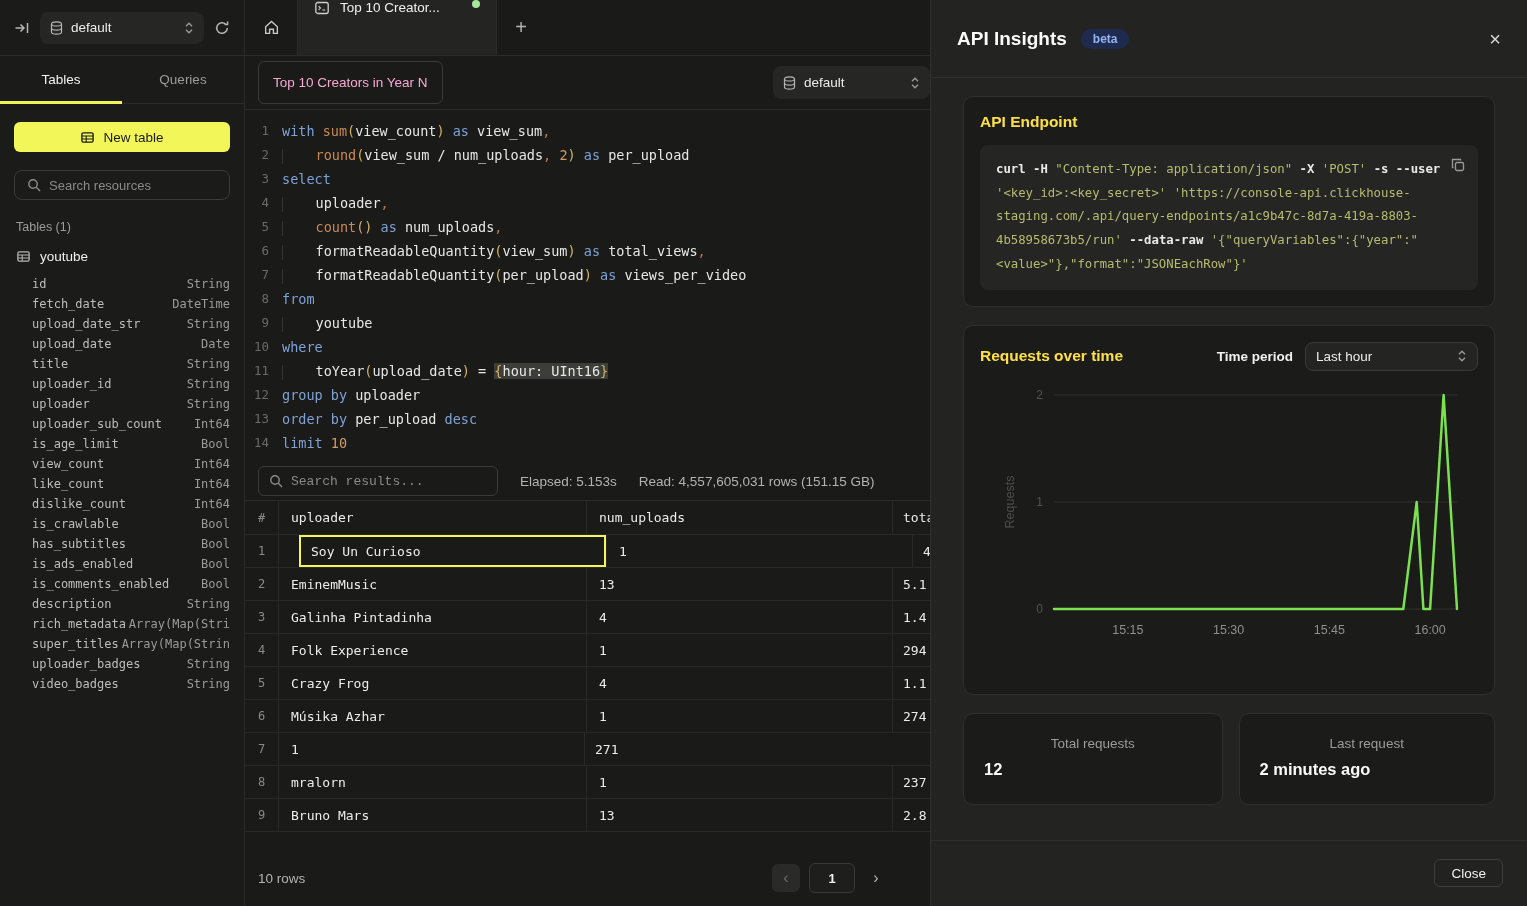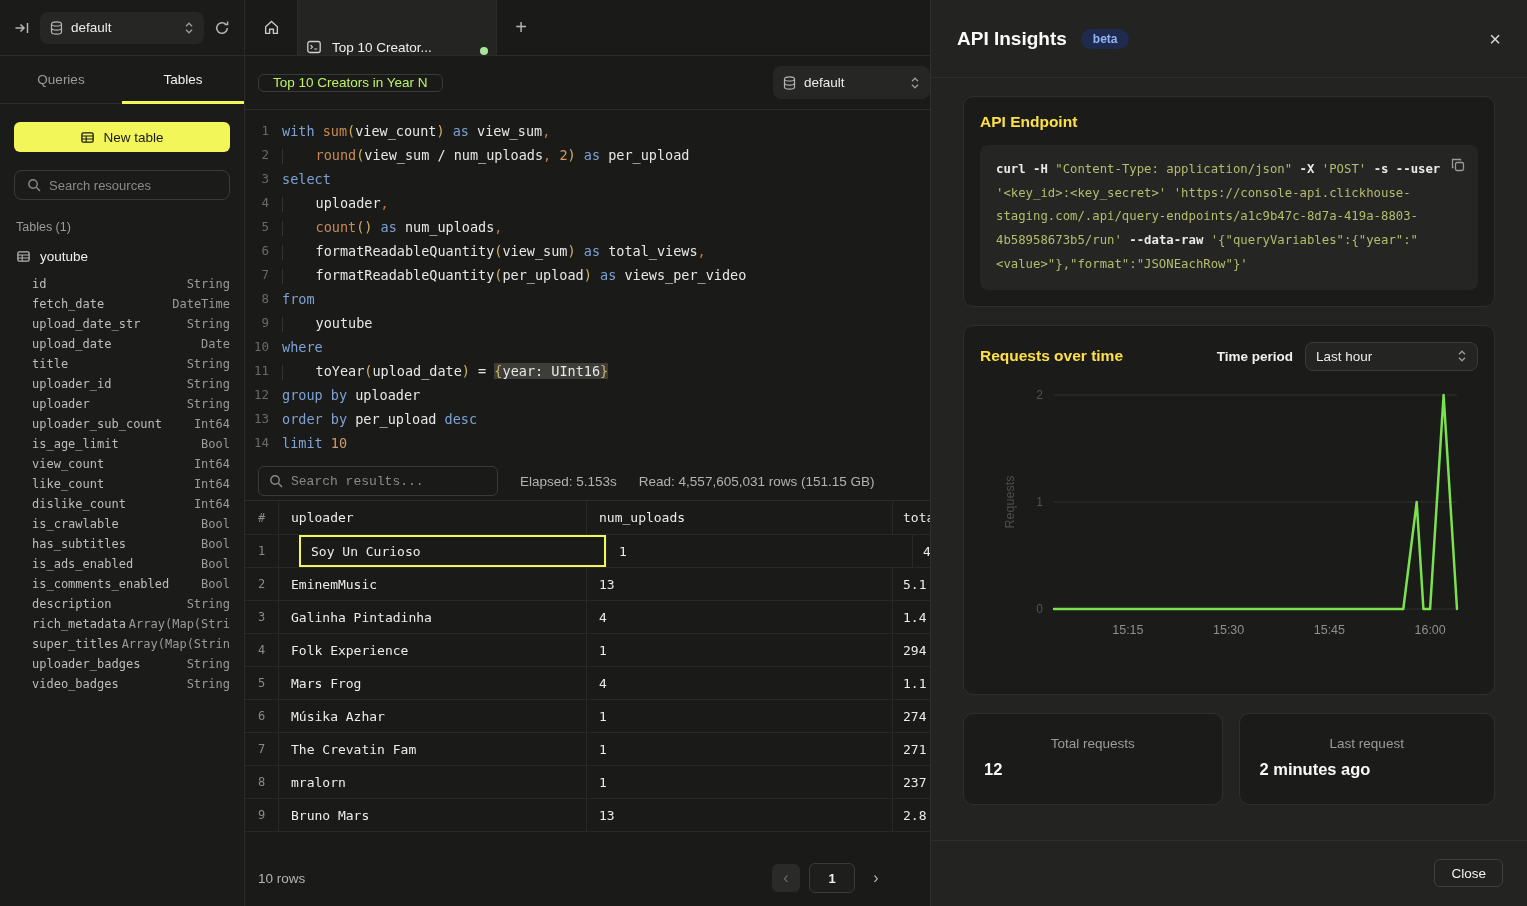--- a/index.html
+++ b/index.html
@@ -26,26 +26,26 @@
   .table-row .tname { font-size:13.5px; font-weight:500; color:#f0f0ee; }
   .col-list { margin-top:4px; overflow:hidden; }
   .col-row { height:20px; display:flex; align-items:center; justify-content:space-between; padding:0 14px 0 32px; cursor:pointer; white-space:nowrap; }
   .col-name { font-family:"DejaVu Sans Mono", monospace; font-size:12px; color:#bdbdbb; }
   .col-type { font-family:"DejaVu Sans Mono", monospace; font-size:12px; color:#9a9a98; overflow:hidden; }
 
   
   .main { width:685px; flex:none; display:flex; flex-direction:column; background:#1a1a19; overflow:hidden; }
   .tabbar { height:56px; flex:none; display:flex; align-items:stretch; border-bottom:1px solid #2b2b2a; }
   .home-btn { width:52px; display:flex; align-items:center; justify-content:center; cursor:pointer; }
-  .qtab { width:200px; background:#242423; border-left:1px solid #2b2b2a; border-right:1px solid #2b2b2a; display:flex; align-items:flex-end; gap:10px; padding:0 8px; cursor:pointer; }
+  .qtab { width:200px; background:#242423; border-left:1px solid #2b2b2a; border-right:1px solid #2b2b2a; display:flex; align-items:flex-start; gap:10px; padding:0 16px; cursor:pointer; }
   .qtab .qtab-label { font-size:13.5px; color:#f0f0ee; white-space:nowrap; overflow:hidden; flex:1; }
   .dot { width:8px; height:8px; border-radius:50%; background:#a8e69b; flex:none; }
   .plus-btn { width:48px; display:flex; align-items:center; justify-content:center; color:#b5b5b3; font-size:20px; cursor:pointer; font-weight:300; }
   .toolbar { height:54px; flex:none; display:flex; align-items:center; padding:0 0 0 13px; gap:12px; border-bottom:1px solid #2b2b2a; }
-  .query-title { height:18px; border:1px solid #3a3a39; border-radius:6px; display:flex; align-items:center; padding:0 14px; font-size:13.5px; color:#bef264; cursor:pointer; }
+  .query-title { height:43px; border:1px solid #3a3a39; border-radius:6px; display:flex; align-items:center; padding:0 14px; font-size:13.5px; color:#f9a8d4; cursor:pointer; }
   .toolbar .db-select { flex:none; width:157px; margin-left:auto; height:33px; }
 
   
   .editor { height:352px; flex:none; padding-top:9px; cursor:text; overflow:hidden; }
   .code-line { display:flex; height:24px; line-height:24px; font-family:"DejaVu Sans Mono", monospace; font-size:13.5px; white-space:pre; }
   .gutter { width:37px; flex:none; text-align:right; padding-right:13px; color:#6a6a68; font-size:12.5px; }
   .tk-kw { color:#7ea2d4; }
   .tk-fn { color:#c98a52; }
   .tk-pa { color:#d4b25e; }
   .tk-nm { color:#d19a66; }
@@ -142,22 +142,22 @@
       </div>
       <span class="icon-btn">
         <svg width="16" height="16" viewBox="0 0 16 16" fill="none" stroke="#b5b5b3" stroke-width="1.5">
             <path d="M13.3 8a5.3 5.3 0 1 1-1.5-3.7"></path>
             <path d="M13.6 1.6v3h-3"></path>
           </svg>
       </span>
     </div>
 
     <div class="sb-tabs">
+      <div class="sb-tab active">Tables</div>
       <div class="sb-tab">Queries</div>
-      <div class="sb-tab active">Tables</div>
     </div>
 
     <button class="new-table-btn">
       <span style="color:#1a1a19;">
         <svg width="15" height="15" viewBox="0 0 16 16" fill="none" stroke="currentColor">
             <rect x="2" y="3" width="12" height="10" rx="1.5" stroke-width="1.4"></rect>
             <path d="M2 6.4h12M6.6 6.4V13M2 9.7h12" stroke-width="1.1"></path>
           </svg>
       </span>
       <span>New table</span>
@@ -319,21 +319,21 @@
         <div class="code-line"><span class="gutter">1</span><span><span class="tk-kw">with </span><span class="tk-fn">sum</span><span class="tk-pa">(</span><span class="tk-id">view_count</span><span class="tk-pa">)</span><span class="tk-kw"> as </span><span class="tk-id">view_sum</span><span class="tk-cm">,</span></span></div>
         <div class="code-line"><span class="gutter">2</span><span><span class="ig"></span><span class="tk-id">    </span><span class="tk-fn">round</span><span class="tk-pa">(</span><span class="tk-id">view_sum / num_uploads</span><span class="tk-cm">, </span><span class="tk-nm">2</span><span class="tk-pa">)</span><span class="tk-kw"> as </span><span class="tk-id">per_upload</span></span></div>
         <div class="code-line"><span class="gutter">3</span><span><span class="tk-kw">select</span></span></div>
         <div class="code-line"><span class="gutter">4</span><span><span class="ig"></span><span class="tk-id">    uploader</span><span class="tk-cm">,</span></span></div>
         <div class="code-line"><span class="gutter">5</span><span><span class="ig"></span><span class="tk-id">    </span><span class="tk-fn">count</span><span class="tk-pa">()</span><span class="tk-kw"> as </span><span class="tk-id">num_uploads</span><span class="tk-cm">,</span></span></div>
         <div class="code-line"><span class="gutter">6</span><span><span class="ig"></span><span class="tk-id">    formatReadableQuantity</span><span class="tk-pa">(</span><span class="tk-id">view_sum</span><span class="tk-pa">)</span><span class="tk-kw"> as </span><span class="tk-id">total_views</span><span class="tk-cm">,</span></span></div>
         <div class="code-line"><span class="gutter">7</span><span><span class="ig"></span><span class="tk-id">    formatReadableQuantity</span><span class="tk-pa">(</span><span class="tk-id">per_upload</span><span class="tk-pa">)</span><span class="tk-kw"> as </span><span class="tk-id">views_per_video</span></span></div>
         <div class="code-line"><span class="gutter">8</span><span><span class="tk-kw">from</span></span></div>
         <div class="code-line"><span class="gutter">9</span><span><span class="ig"></span><span class="tk-id">    youtube</span></span></div>
         <div class="code-line"><span class="gutter">10</span><span><span class="tk-kw">where</span></span></div>
-        <div class="code-line"><span class="gutter">11</span><span><span class="ig"></span><span class="tk-id">    toYear</span><span class="tk-pa">(</span><span class="tk-id">upload_date</span><span class="tk-pa">)</span><span class="tk-id"> = </span><span class="tk-pb">{</span><span class="tk-pt">year: UInt16</span><span class="tk-pb">}</span></span></div>
+        <div class="code-line"><span class="gutter">11</span><span><span class="ig"></span><span class="tk-id">    toYear</span><span class="tk-pa">(</span><span class="tk-id">upload_date</span><span class="tk-pa">)</span><span class="tk-id"> = </span><span class="tk-pb">{</span><span class="tk-pt">hour: UInt16</span><span class="tk-pb">}</span></span></div>
         <div class="code-line"><span class="gutter">12</span><span><span class="tk-kw">group by </span><span class="tk-id">uploader</span></span></div>
         <div class="code-line"><span class="gutter">13</span><span><span class="tk-kw">order by </span><span class="tk-id">per_upload </span><span class="tk-kw">desc</span></span></div>
         <div class="code-line"><span class="gutter">14</span><span><span class="tk-kw">limit </span><span class="tk-nm">10</span></span></div>
       </div>
 
     <div class="results-toolbar">
       <div class="res-search">
         <span>
           <svg width="14" height="14" viewBox="0 0 14 14" fill="none" stroke="#8a8a88" stroke-width="1.4">
               <circle cx="6" cy="6" r="4.2"></circle>
@@ -373,33 +373,32 @@
             <div class="td c-tv">1.4</div>
           </div>
           <div class="tr">
             <div class="td c-n">4</div>
             <div class="td c-up">Folk Experience</div>
             <div class="td c-nu">1</div>
             <div class="td c-tv">294</div>
           </div>
           <div class="tr">
             <div class="td c-n">5</div>
-            <div class="td c-up">Mars Frog</div>
+            <div class="td c-up">Crazy Frog</div>
             <div class="td c-nu">4</div>
             <div class="td c-tv">1.1</div>
           </div>
           <div class="tr">
             <div class="td c-n">6</div>
             <div class="td c-up">Músika Azhar</div>
             <div class="td c-nu">1</div>
             <div class="td c-tv">274</div>
           </div>
           <div class="tr">
             <div class="td c-n">7</div>
-            <div class="td c-up">The Crevatin Fam</div>
             <div class="td c-nu">1</div>
             <div class="td c-tv">271</div>
           </div>
           <div class="tr">
             <div class="td c-n">8</div>
             <div class="td c-up">mralorn</div>
             <div class="td c-nu">1</div>
             <div class="td c-tv">237</div>
           </div>
           <div class="tr">

